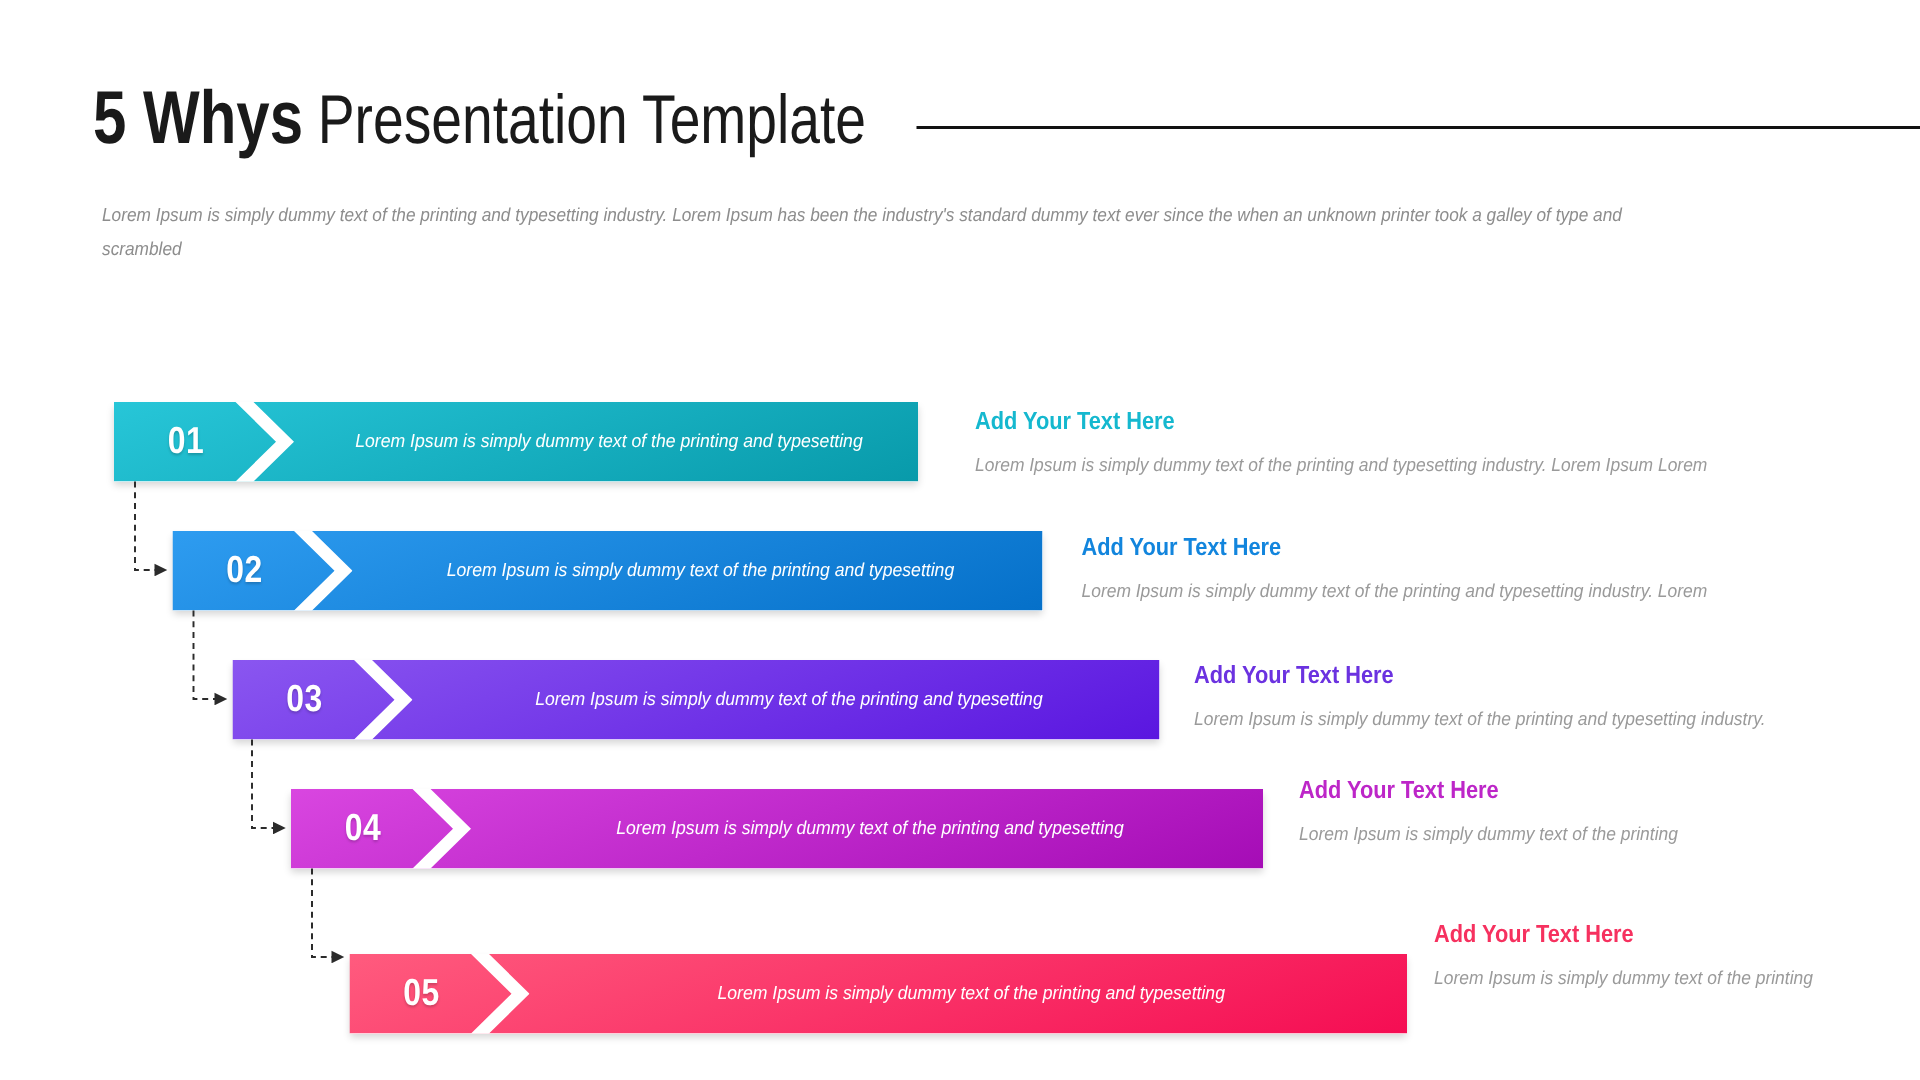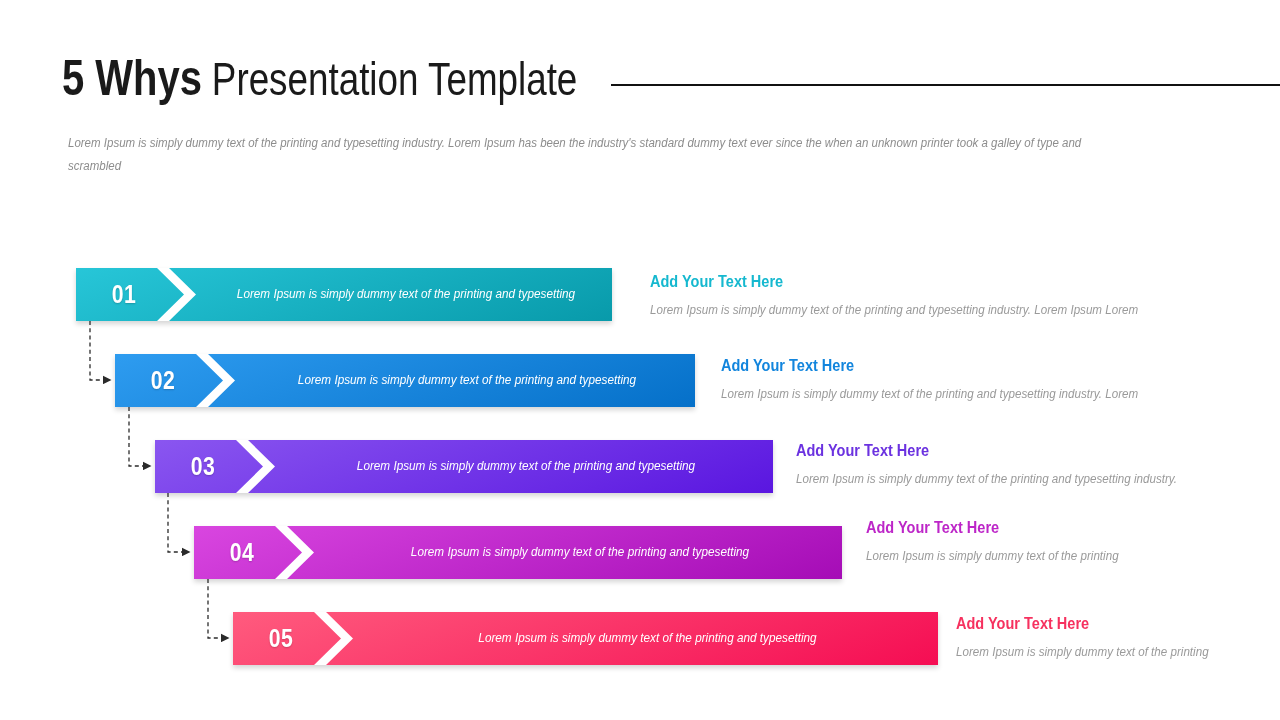--- a/index.html
+++ b/index.html
@@ -205,21 +205,21 @@
         <div class="chev" style="left: 80px;"><svg width="40" height="55" viewBox="0 0 40 55">
             <path d="M0,0 L12,0 L40,27.5 L12,55 L0,55 L28,27.5 Z" fill="#ffffff"></path>
           </svg></div>
         <div class="bar-text" style="left: 124px; width: 524px;">Lorem Ipsum is simply dummy text of the printing and typesetting</div>
       </div>
     </div>
     <div class="side" style="left: 866px; top: 517px;">
       <div class="side-head" style="color: rgb(189, 38, 200);">Add Your Text Here</div>
       <div class="side-body">Lorem Ipsum is simply dummy text of the printing</div>
     </div>
-    <div class="row" style="left: 233px; top: 612px; width: 705px; height: 53px;">
+    <div class="row" style="left: 233px; top: 636px; width: 705px; height: 53px;">
       <div class="bar" style="width: 705px;">
         <div class="bar-grad" style="background: linear-gradient(160deg, rgb(255, 91, 126) 0%, rgb(245, 13, 83) 100%);"></div>
         <div class="bar-num">05</div>
         <div class="chev" style="left: 80px;"><svg width="40" height="55" viewBox="0 0 40 55">
             <path d="M0,0 L12,0 L40,27.5 L12,55 L0,55 L28,27.5 Z" fill="#ffffff"></path>
           </svg></div>
         <div class="bar-text" style="left: 124px; width: 581px;">Lorem Ipsum is simply dummy text of the printing and typesetting</div>
       </div>
     </div>
     <div class="side" style="left: 956px; top: 613px;">

